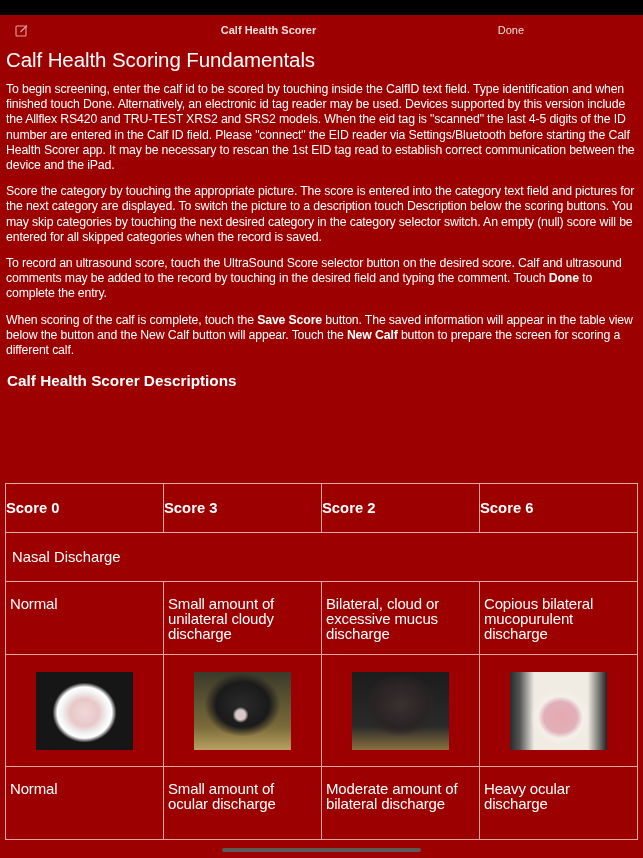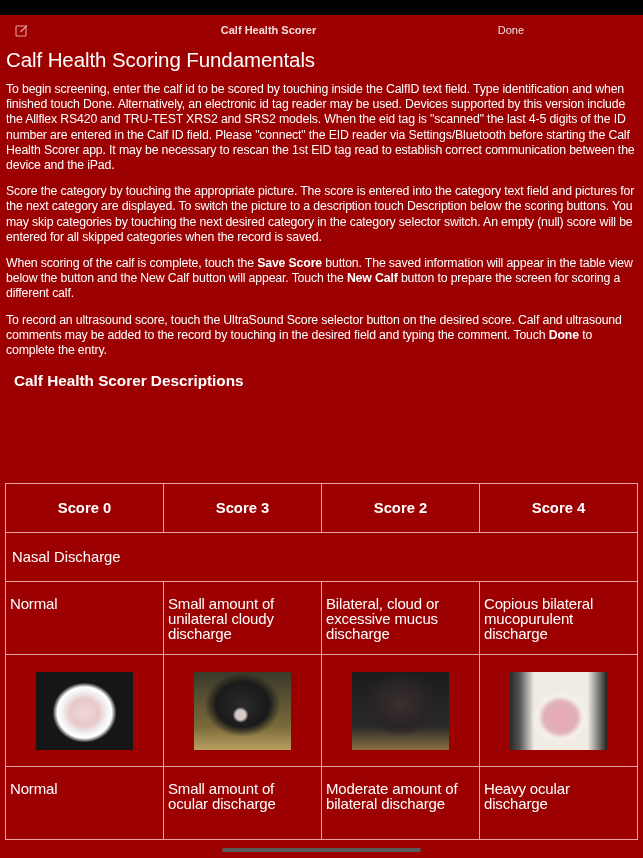--- a/index.html
+++ b/index.html
@@ -24,30 +24,30 @@
     position: absolute; right: 13px; top: 9px; font-size: 11px; color: #f4dede; cursor: pointer;
   }
   .content { position: absolute; left: 6px; top: 44px; width: 632px; }
   h1.title {
     margin: 4px 0 10px 0; font-size: 20.5px; font-weight: normal; letter-spacing: -0.1px;
   }
   p.para {
     margin: 0 0 11px 0; font-size: 12.3px; line-height: 15.2px; letter-spacing: -0.15px;
   }
   p.para b { font-weight: bold; }
-  h2.sub { margin: 14px 0 9px 8px; font-size: 15.3px; font-weight: bold; }
+  h2.sub { margin: 14px 0 9px 1px; font-size: 15.3px; font-weight: bold; }
   .table {
     position: absolute; left: 5px; top: 483px; width: 633px;
     border-collapse: collapse; table-layout: fixed;
   }
   .table td, .table th {
     border: 1px solid #e9a4a4; padding: 0; vertical-align: top;
   }
   .table th {
-    height: 48px; font-size: 14.8px; font-weight: bold; text-align: center; vertical-align: middle;
+    height: 48px; font-size: 14.8px; font-weight: bold; text-align: left; vertical-align: middle;
   }
   .table td.cat {
     height: 48px; font-size: 14.8px; font-weight: normal; padding-left: 6px; vertical-align: middle;
   }
   .table td.desc {
     height: 58px; font-size: 15px; line-height: 15px; padding: 14px 4px 0 4px;
     letter-spacing: -0.15px;
   }
   .table td.img { height: 111px; text-align: center; vertical-align: middle; }
   .photo {
@@ -71,32 +71,32 @@
     </svg>
   </span>
   <div class="nav-title">Calf Health Scorer</div>
   <div class="nav-done">Done</div>
 </div>
 
 <div class="content">
   <h1 class="title">Calf Health Scoring Fundamentals</h1>
   <p class="para">To begin screening, enter the calf id to be scored by touching inside the CalfID text field. Type identification and when finished touch Done. Alternatively, an electronic id tag reader may be used. Devices supported by this version include the Allflex RS420 and TRU-TEST XRS2 and SRS2 models. When the eid tag is "scanned" the last 4-5 digits of the ID number are entered in the Calf ID field. Please "connect" the EID reader via Settings/Bluetooth before starting the Calf Health Scorer app. It may be necessary to rescan the 1st EID tag read to establish correct communication between the device and the iPad.</p>
   <p class="para">Score the category by touching the appropriate picture. The score is entered into the category text field and pictures for the next category are displayed. To switch the picture to a description touch Description below the scoring buttons. You may skip categories by touching the next desired category in the category selector switch. An empty (null) score will be entered for all skipped categories when the record is saved.</p>
+  <p class="para"><span>To record an ultrasound score, touch the UltraSound Score selector button on the desired score. Calf and ultrasound comments may be added to the record by touching in the desired field and typing the comment. Touch </span><b>Done</b><span> to complete the entry.</span></p>
   <p class="para"><span>When scoring of the calf is complete, touch the </span><b>Save Score</b><span> button. The saved information will appear in the table view below the button and the New Calf button will appear. Touch the </span><b>New Calf</b><span> button to prepare the screen for scoring a different calf.</span></p>
-  <p class="para"><span>To record an ultrasound score, touch the UltraSound Score selector button on the desired score. Calf and ultrasound comments may be added to the record by touching in the desired field and typing the comment. Touch </span><b>Done</b><span> to complete the entry.</span></p>
   <h2 class="sub">Calf Health Scorer Descriptions</h2>
 </div>
 
 <table class="table">
   <tbody>
       <tr>
     <th>Score 0</th>
     <th>Score 3</th>
     <th>Score 2</th>
-    <th>Score 4</th>
+    <th>Score 6</th>
   </tr>
   <tr>
     <td class="cat" colspan="4">Nasal Discharge</td>
   </tr>
   <tr>
     <td class="desc">Normal</td>
     <td class="desc">Small amount of unilateral cloudy discharge</td>
     <td class="desc">Bilateral, cloud or excessive mucus discharge</td>
     <td class="desc">Copious bilateral mucopurulent discharge</td>
   </tr>

